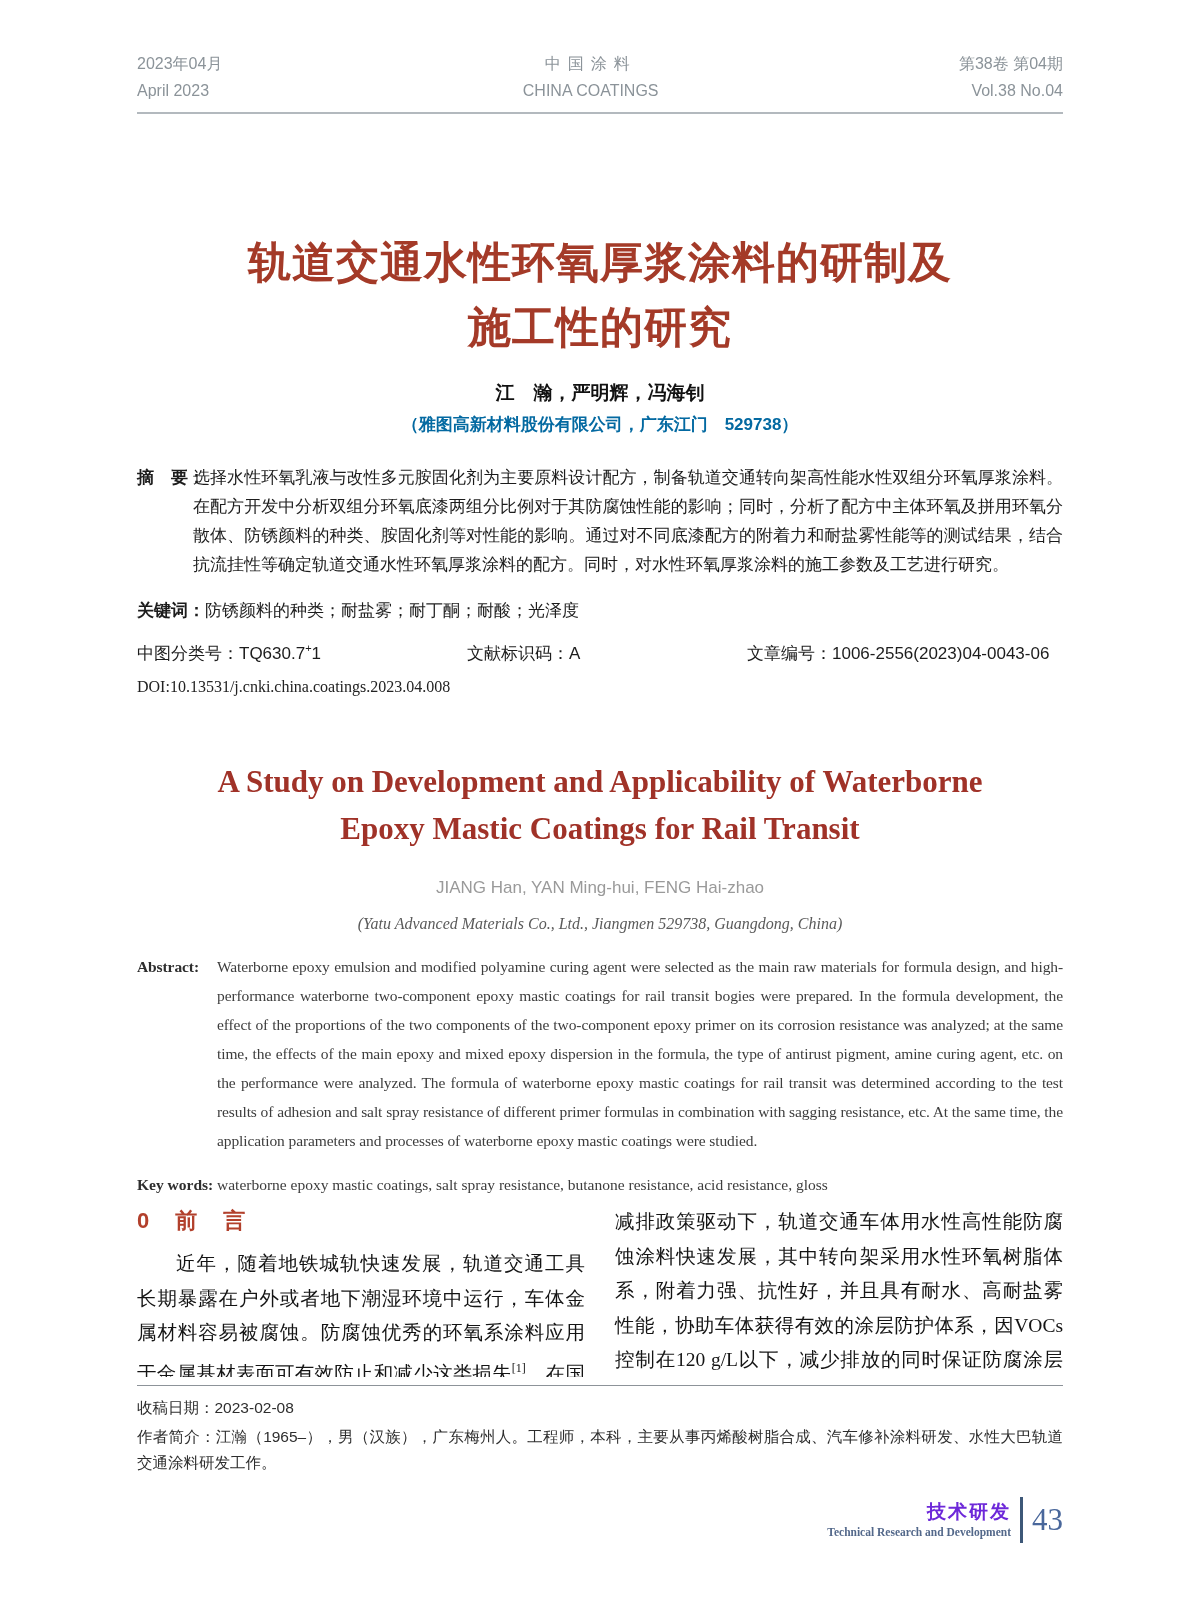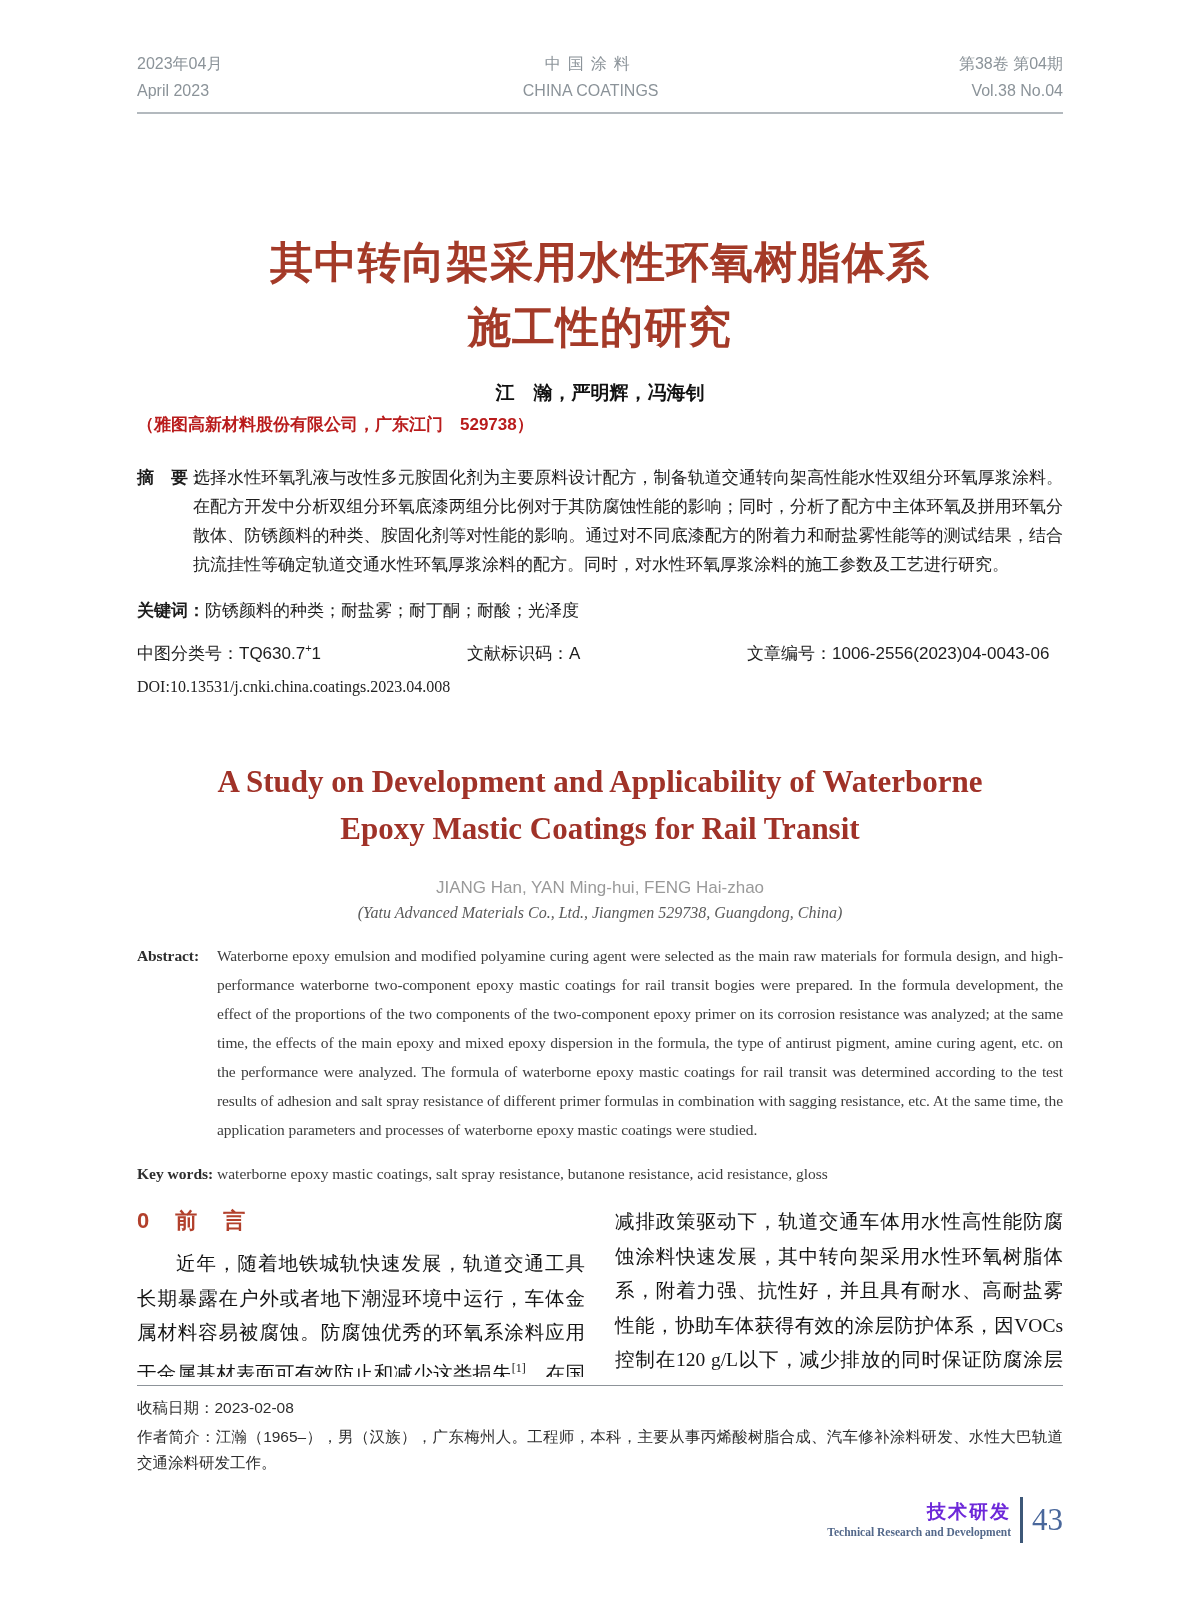--- a/index.html
+++ b/index.html
@@ -35,22 +35,22 @@
     font-size:43px;line-height:65px;
     font-weight:bold;
     color:#a43a28;
     letter-spacing:1px;
   }
   .authors-zh{
     margin-top:20px;text-align:center;
     font-size:19px;font-weight:bold;color:#111;
   }
   .affil-zh{
-    margin-top:7px;text-align:left;
-    font-size:17px;font-weight:bold;color:#b91c1c;
+    margin-top:7px;text-align:center;
+    font-size:17px;font-weight:bold;color:#0369a1;
   }
 
   
   .abs-zh{
     position:relative;
     margin-top:27px;
     padding-left:56px;
     font-size:17px;line-height:29px;
     text-align:justify;color:#1c1c1c;
   }
@@ -78,21 +78,21 @@
     margin-top:62px;text-align:center;
     font-family:"Liberation Serif","DejaVu Serif",serif;
     font-weight:bold;font-size:31px;line-height:47px;
     color:#a03228;
   }
   .authors-en{
     margin-top:25px;text-align:center;
     font-size:17px;color:#9a9a9a;
   }
   .affil-en{
-    margin-top:6px;text-align:center;
+    margin-top:17px;text-align:center;
     font-family:"Liberation Serif","DejaVu Serif",serif;
     font-style:italic;font-size:16px;color:#5a5a5a;
   }
   .abs-en{
     position:relative;
     margin-top:19px;
     padding-left:80px;
     font-family:"Liberation Serif","DejaVu Serif",serif;
     font-size:15.5px;line-height:29px;letter-spacing:-0.1px;
     text-align:justify;color:#3d3d3d;
@@ -160,21 +160,21 @@
       <div class="h-center">
         <div class="zh">中国涂料</div>
         <div>CHINA COATINGS</div>
       </div>
       <div class="h-right">
         <div>第38卷 第04期</div>
         <div>Vol.38 No.04</div>
       </div>
     </div>
 
-    <h1 class="title-zh"><span>其中转向架采用水性环氧树脂体系</span><br><span>施工性的研究</span></h1>
+    <h1 class="title-zh"><span>轨道交通水性环氧厚浆涂料的研制及</span><br><span>施工性的研究</span></h1>
 
     <div class="authors-zh">江　瀚，严明辉，冯海钊</div>
     <div class="affil-zh">（雅图高新材料股份有限公司，广东江门　529738）</div>
 
     <p class="abs-zh"><span class="lbl">摘　要：</span><span>选择水性环氧乳液与改性多元胺固化剂为主要原料设计配方，制备轨道交通转向架高性能水性双组分环氧厚浆涂料。在配方开发中分析双组分环氧底漆两组分比例对于其防腐蚀性能的影响；同时，分析了配方中主体环氧及拼用环氧分散体、防锈颜料的种类、胺固化剂等对性能的影响。通过对不同底漆配方的附着力和耐盐雾性能等的测试结果，结合抗流挂性等确定轨道交通水性环氧厚浆涂料的配方。同时，对水性环氧厚浆涂料的施工参数及工艺进行研究。</span></p>
 
     <p class="kw-zh"><span class="lbl">关键词：</span><span>防锈颜料的种类；耐盐雾；耐丁酮；耐酸；光泽度</span></p>
 
     <div class="clc-row">
       <span class="seg1"><span>中图分类号：TQ630.7</span><sup>+</sup><span>1</span></span>

